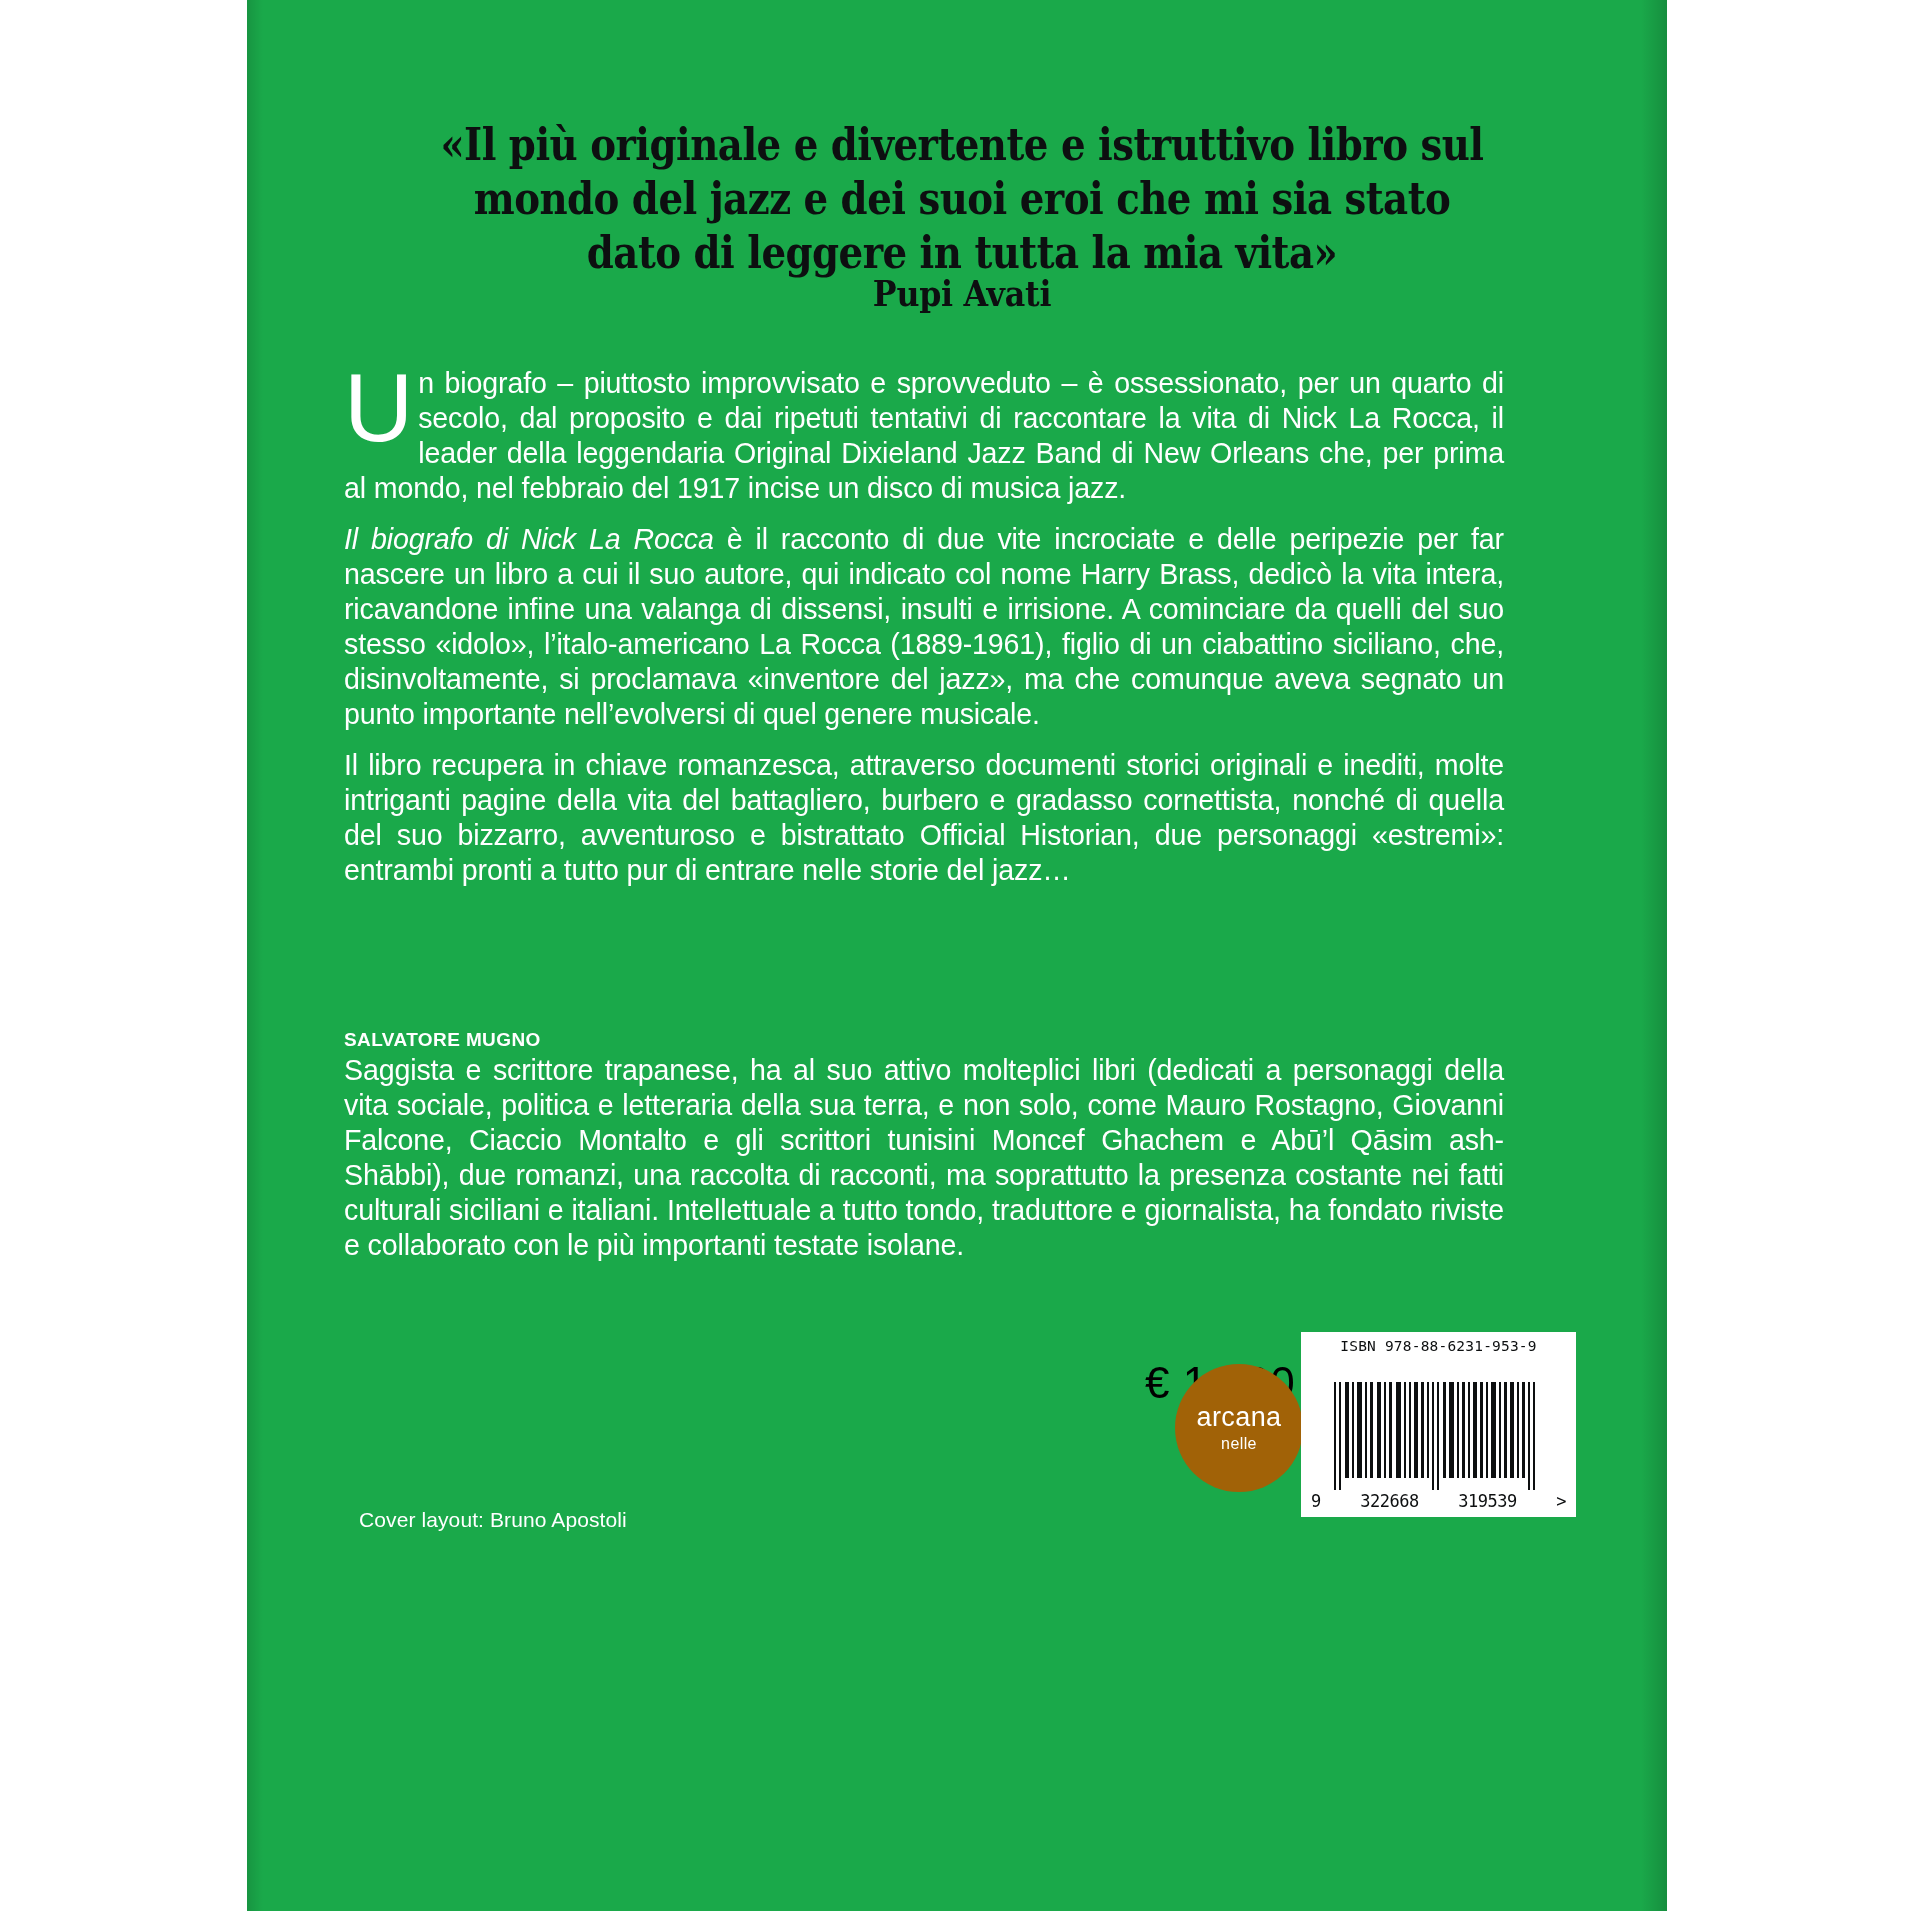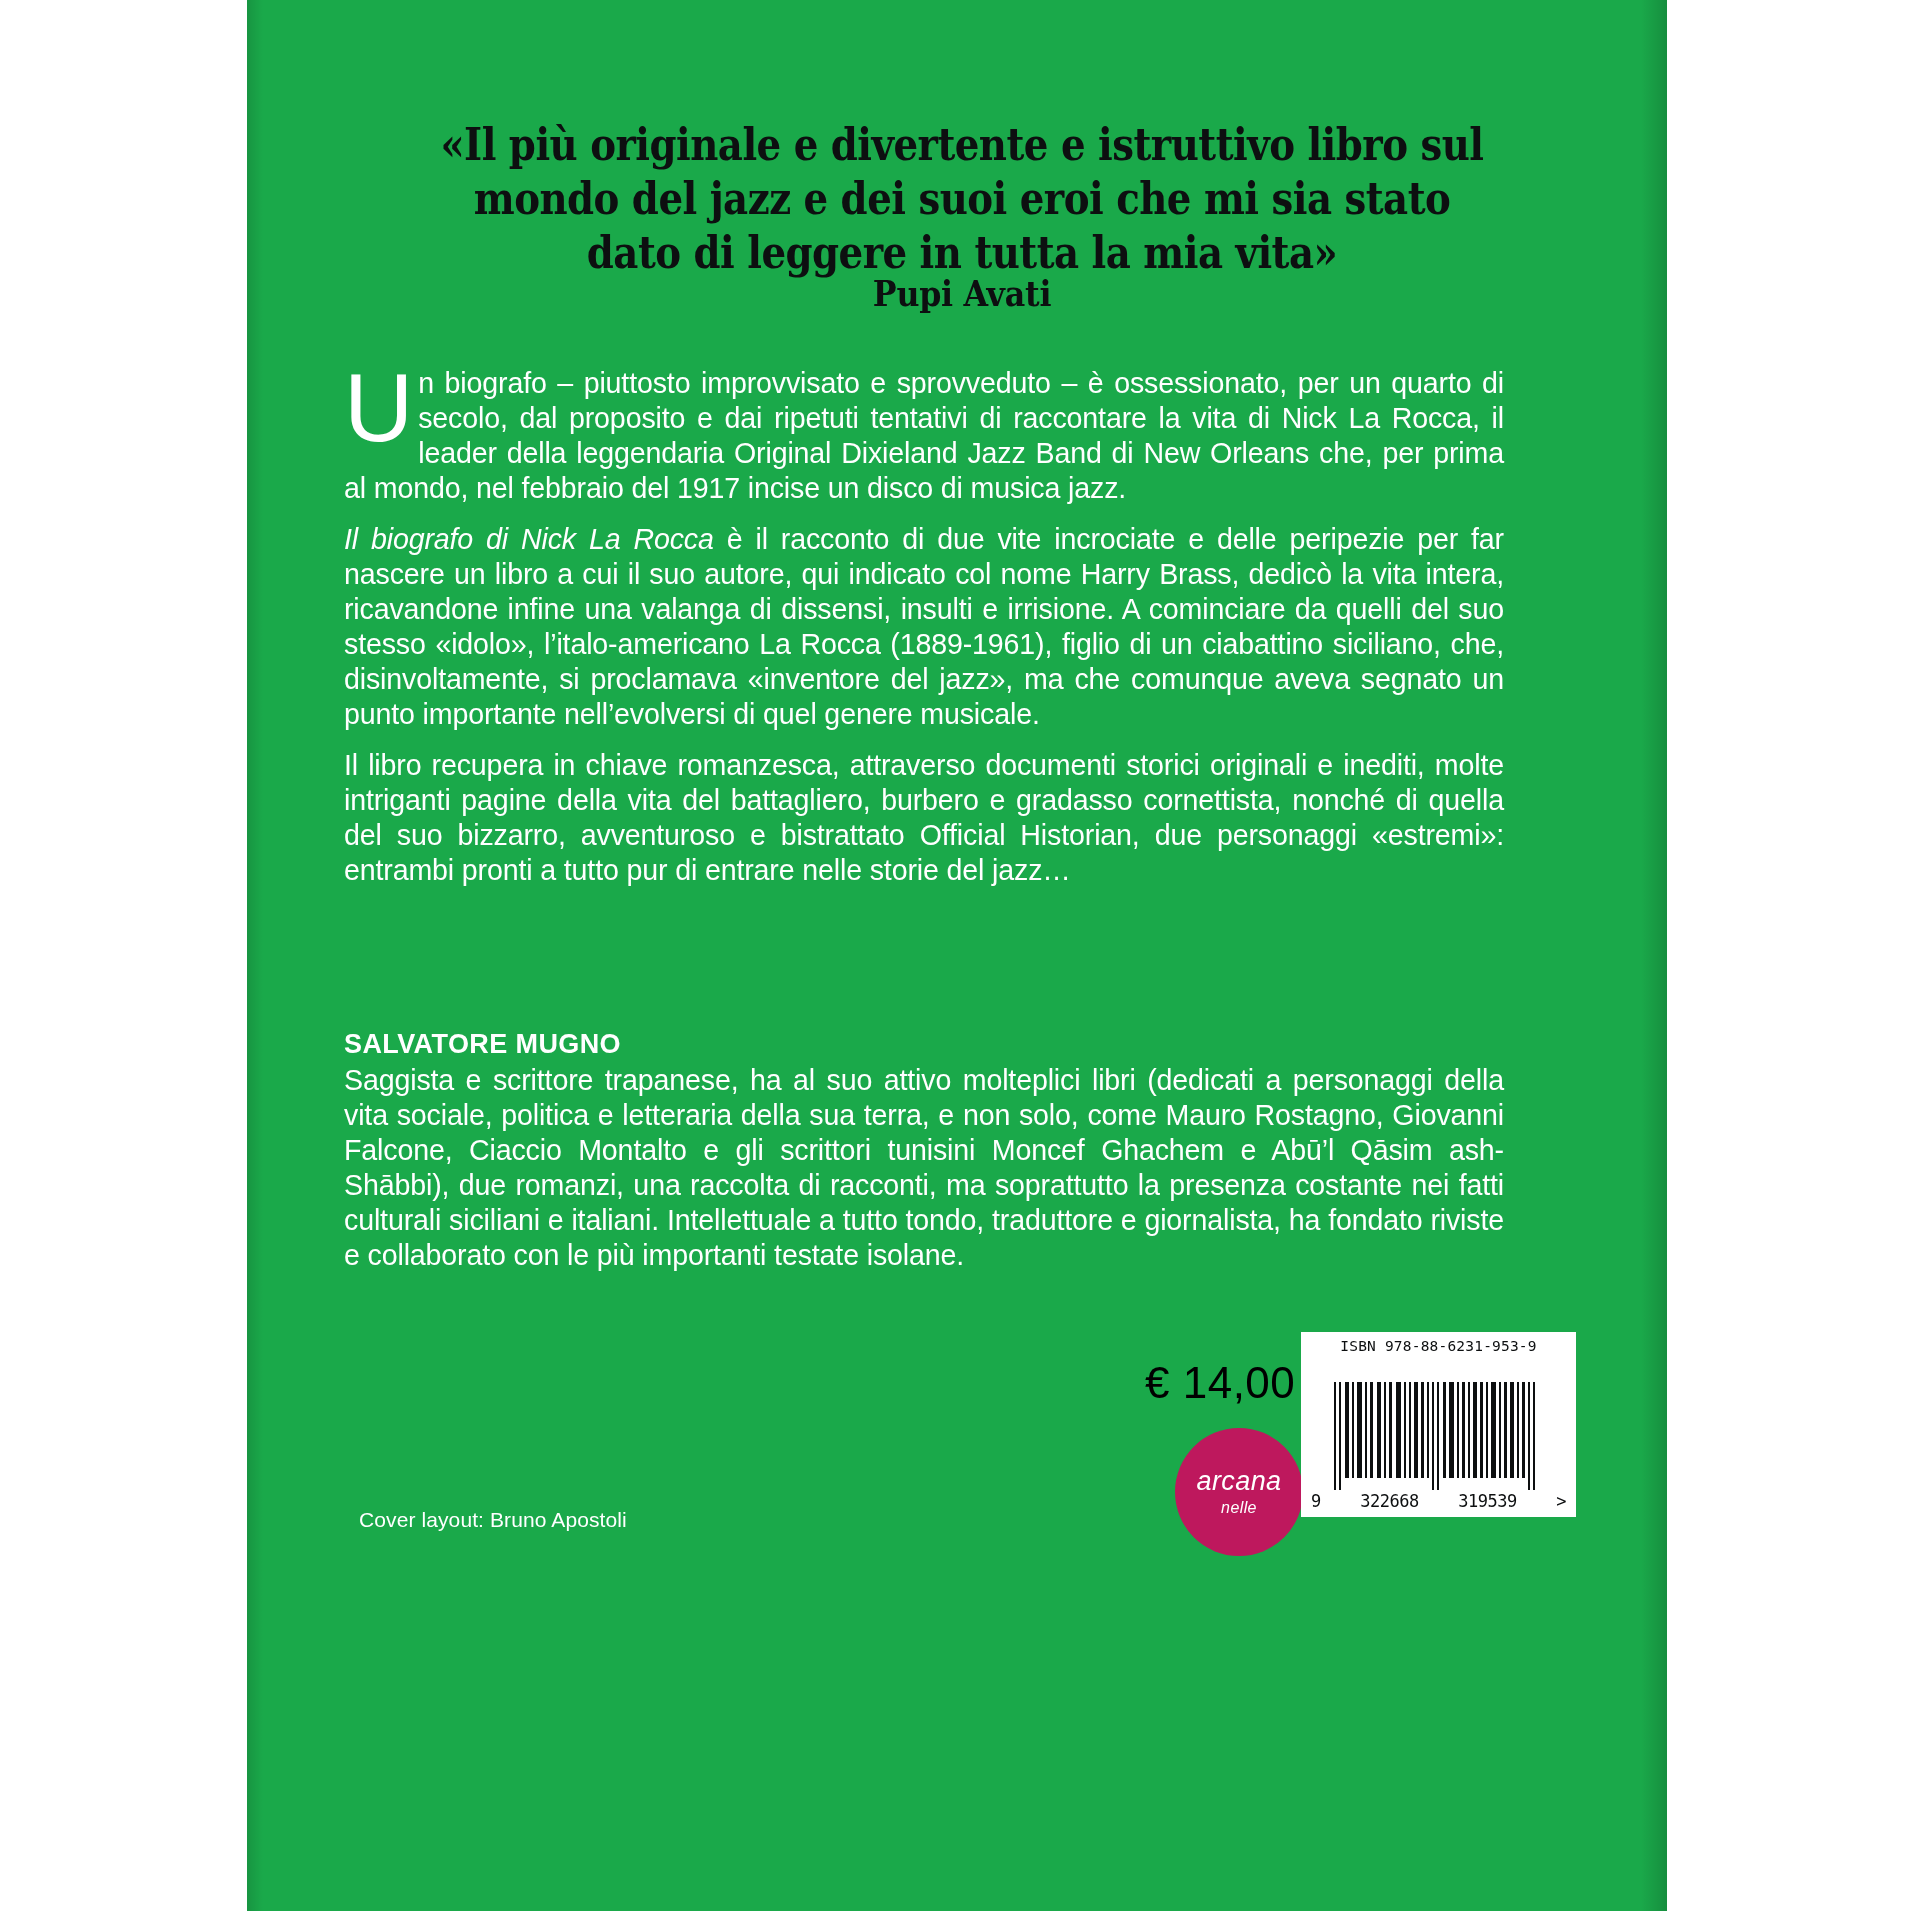--- a/index.html
+++ b/index.html
@@ -117,51 +117,50 @@
     width: 1160px;
     color: #ffffff;
     font-size: 28.6px;
     line-height: 1.225;
     text-align: justify;
     letter-spacing: -0.15px;
   }
   .author-name {
     font-weight: bold;
     letter-spacing: 0.4px;
-    font-size: 27px;
+    font-size: 19px;
     display: block;
     margin-bottom: 2px;
   }
   .author-bio {
     margin: 0;
   }
 
   .price {
     position: absolute;
     left: 898px;
     top: 1358px;
     color: #000000;
     font-size: 44px;
     font-weight: 500;
     letter-spacing: 0.5px;
   }
 
   .publisher-logo {
     position: absolute;
     left: 928px;
-    top: 1428px;
+    top: 1364px;
     width: 128px;
     height: 128px;
     border-radius: 50%;
-    background: #be185d;
+    background: #a16207;
     display: flex;
     flex-direction: column;
     align-items: center;
     justify-content: center;
-    font-style: italic;
   }
   .publisher-name {
     color: #ffffff;
     font-size: 27px;
     letter-spacing: 0.4px;
     line-height: 1;
   }
   .publisher-sub {
     color: #ffffff;
     font-size: 16px;

